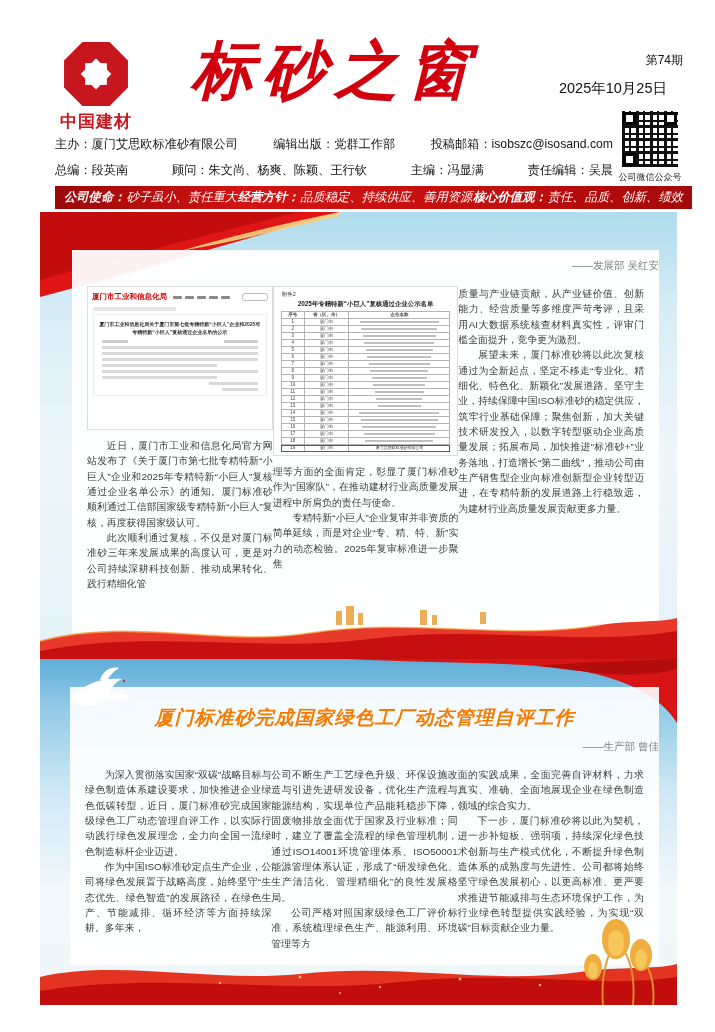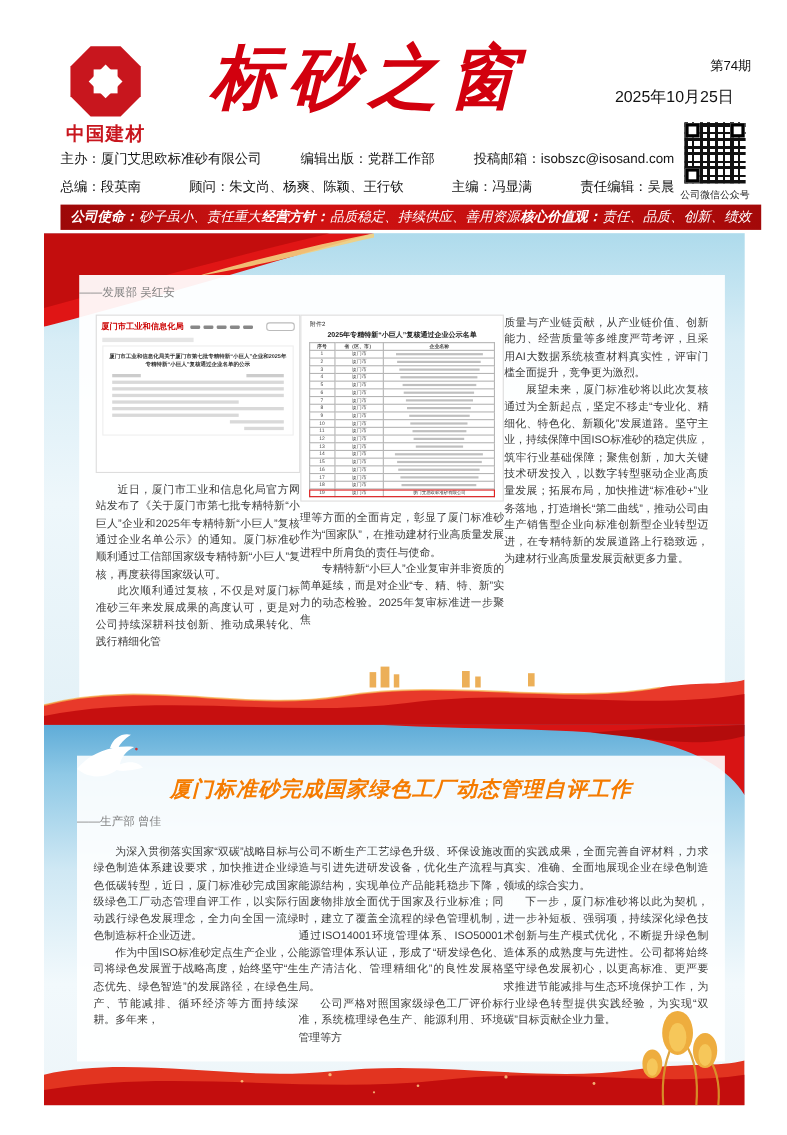--- a/index.html
+++ b/index.html
@@ -30,21 +30,21 @@
 
   
   .banner{position:absolute;left:40px;top:186px;width:637px;height:23px;box-sizing:border-box;
       background:linear-gradient(90deg,#9c0808,#d31313 30%,#c20e0e 70%,#a30909);
       color:#fff;display:flex;align-items:center;justify-content:space-between;padding:0 9px;
       font-family:"DejaVu Serif","Liberation Serif",serif;font-style:italic;font-size:12.3px;white-space:nowrap;margin-left:15px;}
   .banner b{font-style:italic;margin-right:1px;}
 
   
   .headline{text-align:center;font-size:19px;font-weight:bold;color:#f57b00;letter-spacing:1px;}
-  .byline{text-align:left;font-size:10.5px;color:#828282;margin-top:9px;}
+  .byline{text-align:right;font-size:10.5px;color:#828282;margin-top:9px;}
   .cols{display:flex;margin:13px 15px 0;}
   .col{flex:1;min-width:0;}
   .col p{margin:0;font-size:9.9px;line-height:1.55;text-align:justify;color:#3b3b3b;}
   .col p.ind{text-indent:2em;}
 
   
   .sec1{position:absolute;left:40px;top:212px;width:637px;height:447px;overflow:hidden;
       background:linear-gradient(180deg,#aedbec 0%,#d8edf6 22%,#eef7fb 55%,#e3f1f7 100%);}
   .ribbon-corner{position:absolute;left:0;top:0;width:300px;height:85px;}
   .card1{position:absolute;left:32px;top:38px;right:18px;bottom:10px;background:rgba(255,255,255,.94);}

